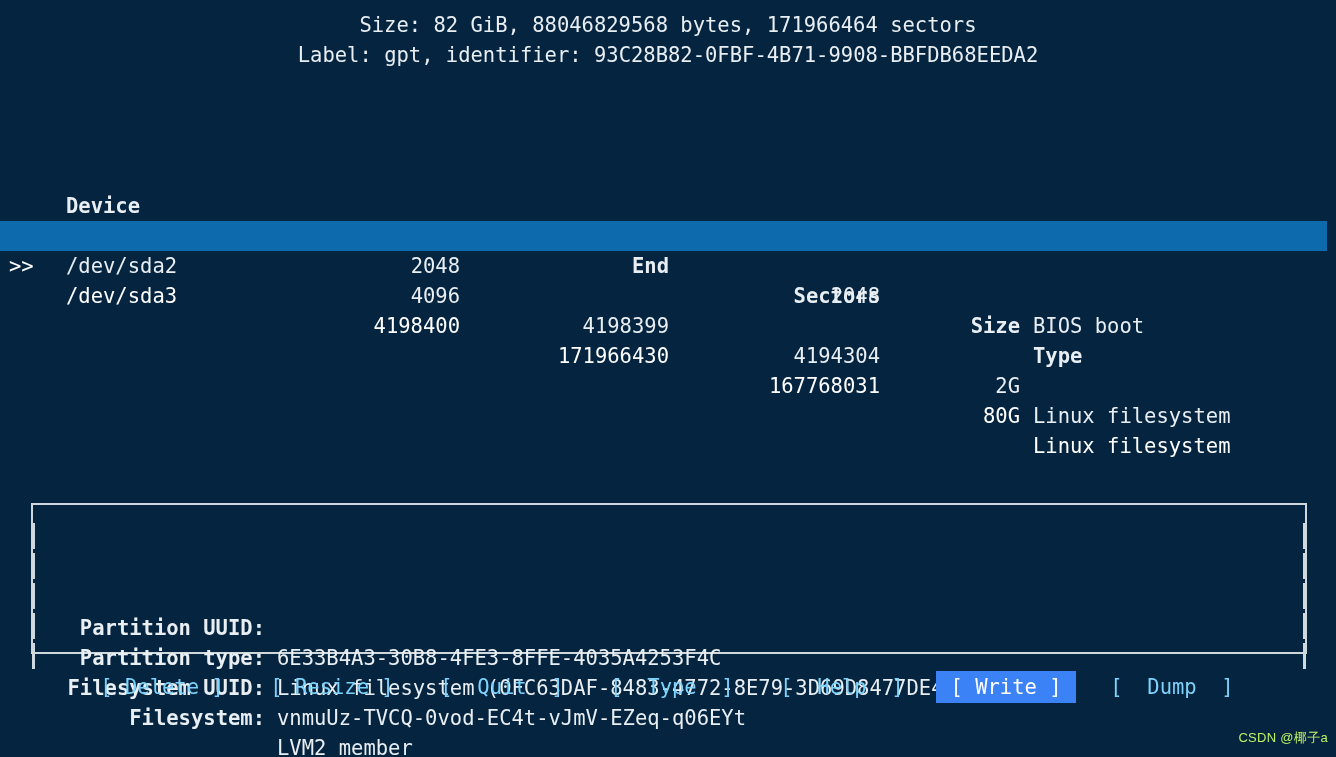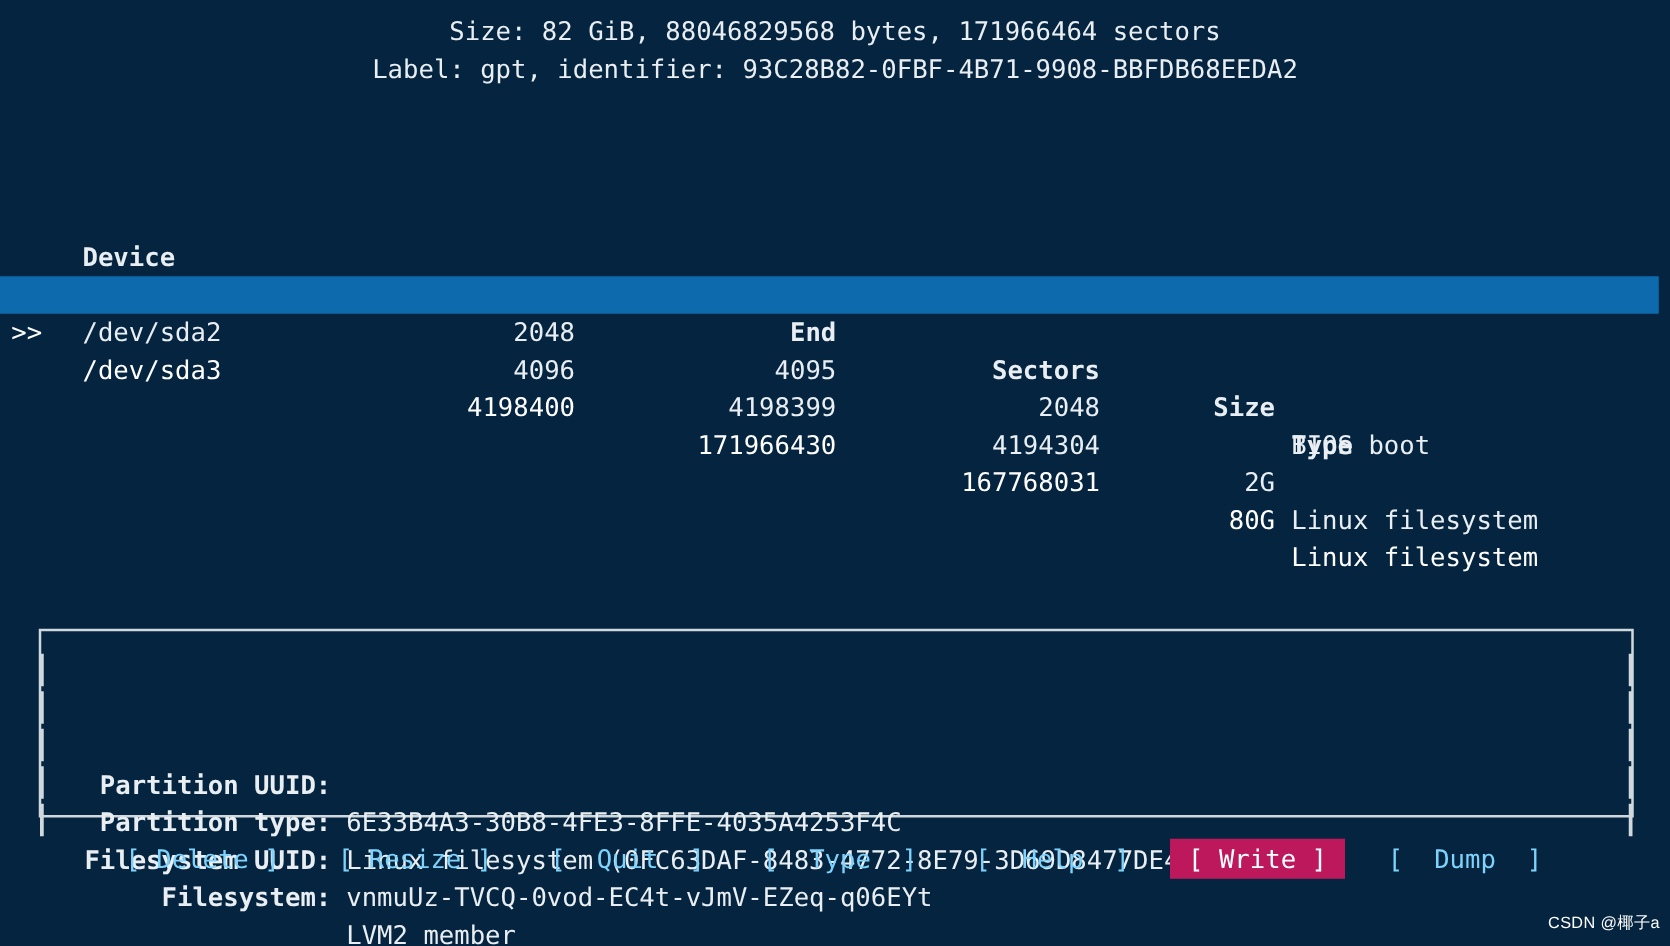--- a/index.html
+++ b/index.html
@@ -169,32 +169,32 @@
   .menu-btn {
     position: absolute;
     top: 0;
     height: 32px;
     line-height: 32px;
     white-space: pre;
     text-align: center;
     color: #7dd3fc;
   }
   .menu-btn.active {
-    background: #be185d;
+    background: #3b82f6;
     color: #ffffff;
   }
 
   
   #watermark {
     position: absolute;
     right: 8px;
     bottom: 4px;
     font-family: "Liberation Sans", sans-serif;
     font-size: 13px;
-    color: #ffffff;
+    color: #bef264;
     letter-spacing: 0.3px;
     white-space: pre;
   }
 </style>
 </head>
 <body>
 
 <div id="screen">
 
   <div id="header-block">
@@ -211,21 +211,20 @@
       <span class="c-end">End</span>
       <span class="c-sectors">Sectors</span>
       <span class="c-size">Size</span>
       <span class="c-type">Type</span>
     </div>
 
     <div class="ptrow">
       <span class="marker"></span>
       <span class="c-device">/dev/sda1</span>
       <span class="c-start">2048</span>
-      <span class="c-end">4095</span>
       <span class="c-sectors">2048</span>
       <span class="c-type">BIOS boot</span>
     </div>
 
     <div class="ptrow">
       <span class="marker"></span>
       <span class="c-device">/dev/sda2</span>
       <span class="c-start">4096</span>
       <span class="c-end">4198399</span>
       <span class="c-sectors">4194304</span>

